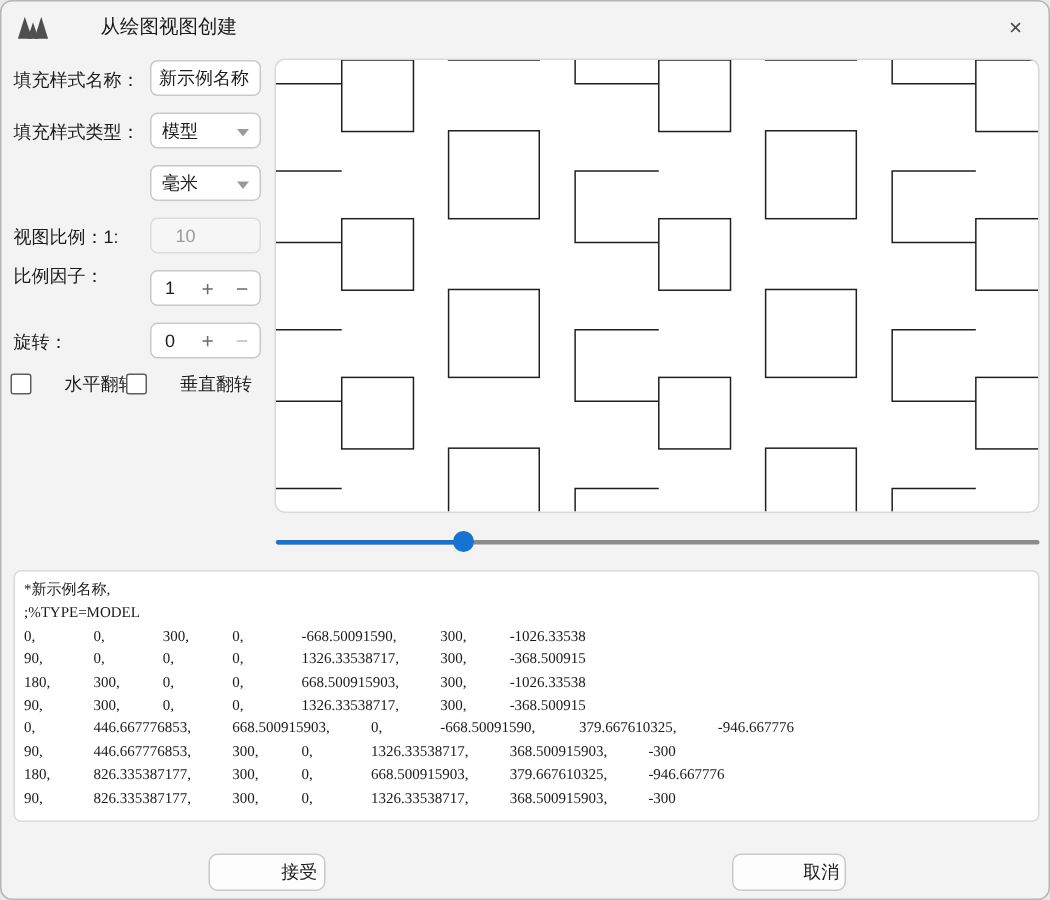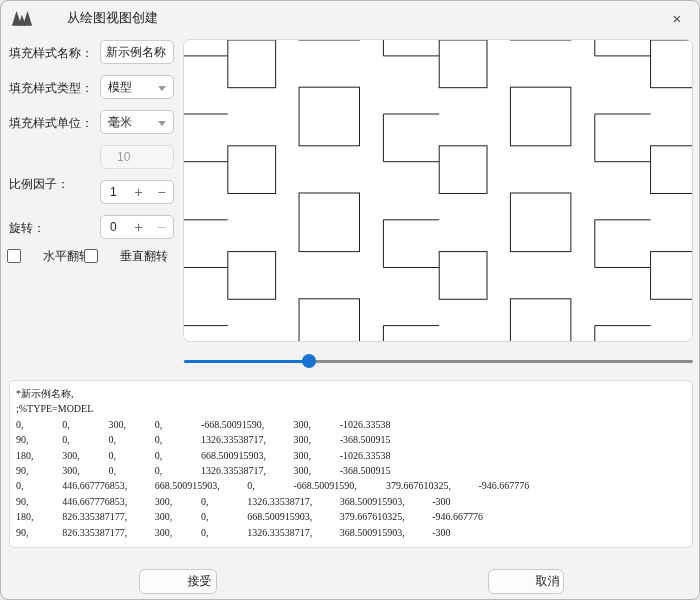--- a/index.html
+++ b/index.html
@@ -83,22 +83,22 @@
     <span id="title">从绘图视图创建</span>
     <div id="close-btn">×</div>
   </div>
 
   <div class="frow" style="top:40px;">
       <span class="flabel">填充样式名称：</span>
     </div>
   <div class="frow" style="top:75px;">
       <span class="flabel">填充样式类型：</span>
     </div>
-  <div class="frow" style="top:110px;">
-      <span class="flabel">填充样式单位：</span>
+  <div class="frow" style="top:145px;">
+      <span class="flabel">视图比例：1:</span>
     </div>
   <div class="frow" style="top:171px;">
       <span class="flabel">比例因子：</span>
     </div>
   <div class="frow" style="top:215px;">
       <span class="flabel">旋转：</span>
     </div>
 
   <div class="fbox text" style="top:39px;">新示例名称</div>
 

